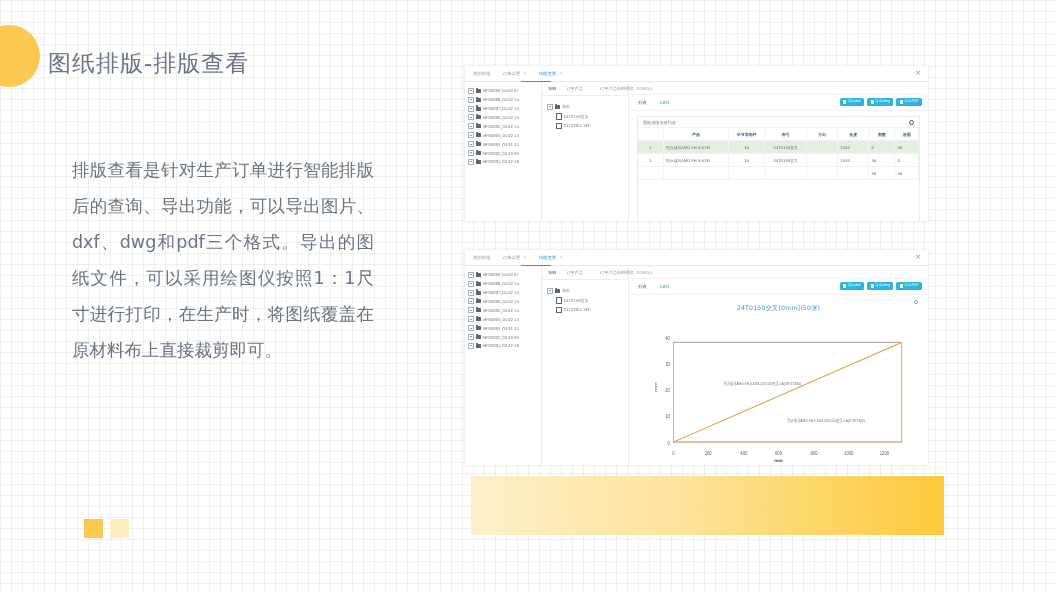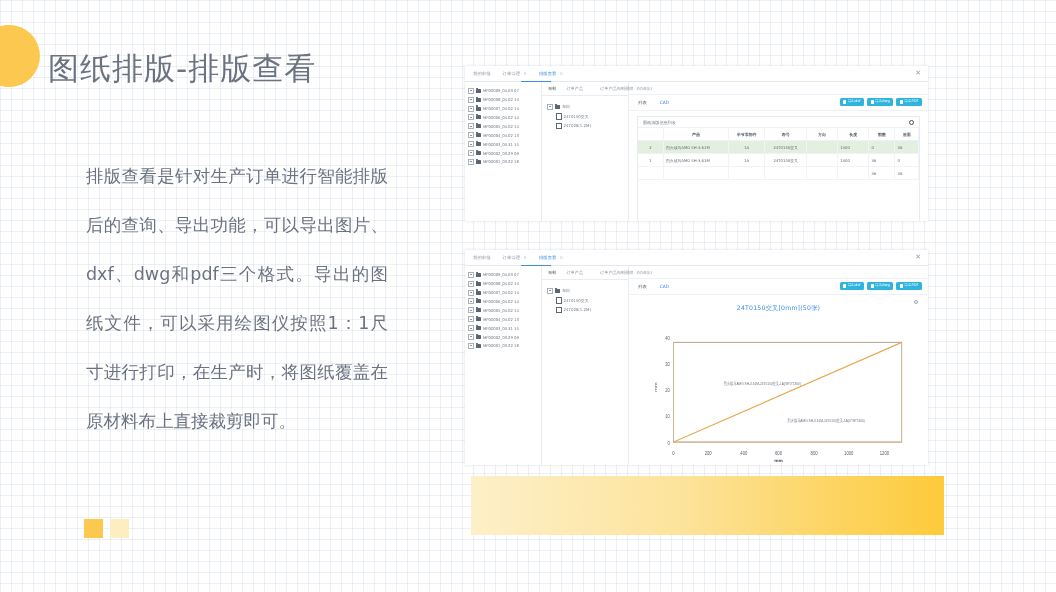--- a/index.html
+++ b/index.html
@@ -29,29 +29,29 @@
   .deco-sq1{position:absolute;left:84px;top:519px;width:19px;height:19px;background:#fdc84e;z-index:2;}
   .deco-sq2{position:absolute;left:110px;top:519px;width:19px;height:19px;background:#fdeec0;z-index:2;}
   .deco-bar{
     position:absolute;left:471px;top:476px;width:473px;height:59px;z-index:2;
     background:linear-gradient(to right,#fdf0c9 0%,#fde39a 45%,#fdca3a 100%);
   }
 
   
   .title{
     position:absolute;left:48px;top:48px;
-    font-size:31px;color:#6c7380;letter-spacing:1px;
+    font-size:23px;color:#6c7380;letter-spacing:1px;
     font-family:"DejaVu Sans","Liberation Sans",sans-serif;
     z-index:3;white-space:nowrap;
   }
   .body-text{
     position:absolute;left:72px;top:152px;width:302px;
-    font-size:17.5px;line-height:49px;color:#6c7380;
+    font-size:17.5px;line-height:36px;color:#6c7380;
     font-family:"DejaVu Sans","Liberation Sans",sans-serif;
-    text-align:justify;z-index:3;margin-left:14px;
+    text-align:justify;z-index:3;
   }
 
   
   .shot{
     position:absolute;background:#ffffff;
     box-shadow:0 0 3px rgba(60,70,90,.18);
     z-index:3;overflow:hidden;
     font-family:"DejaVu Sans","Liberation Sans",sans-serif;
     color:#4a5260;
   }

